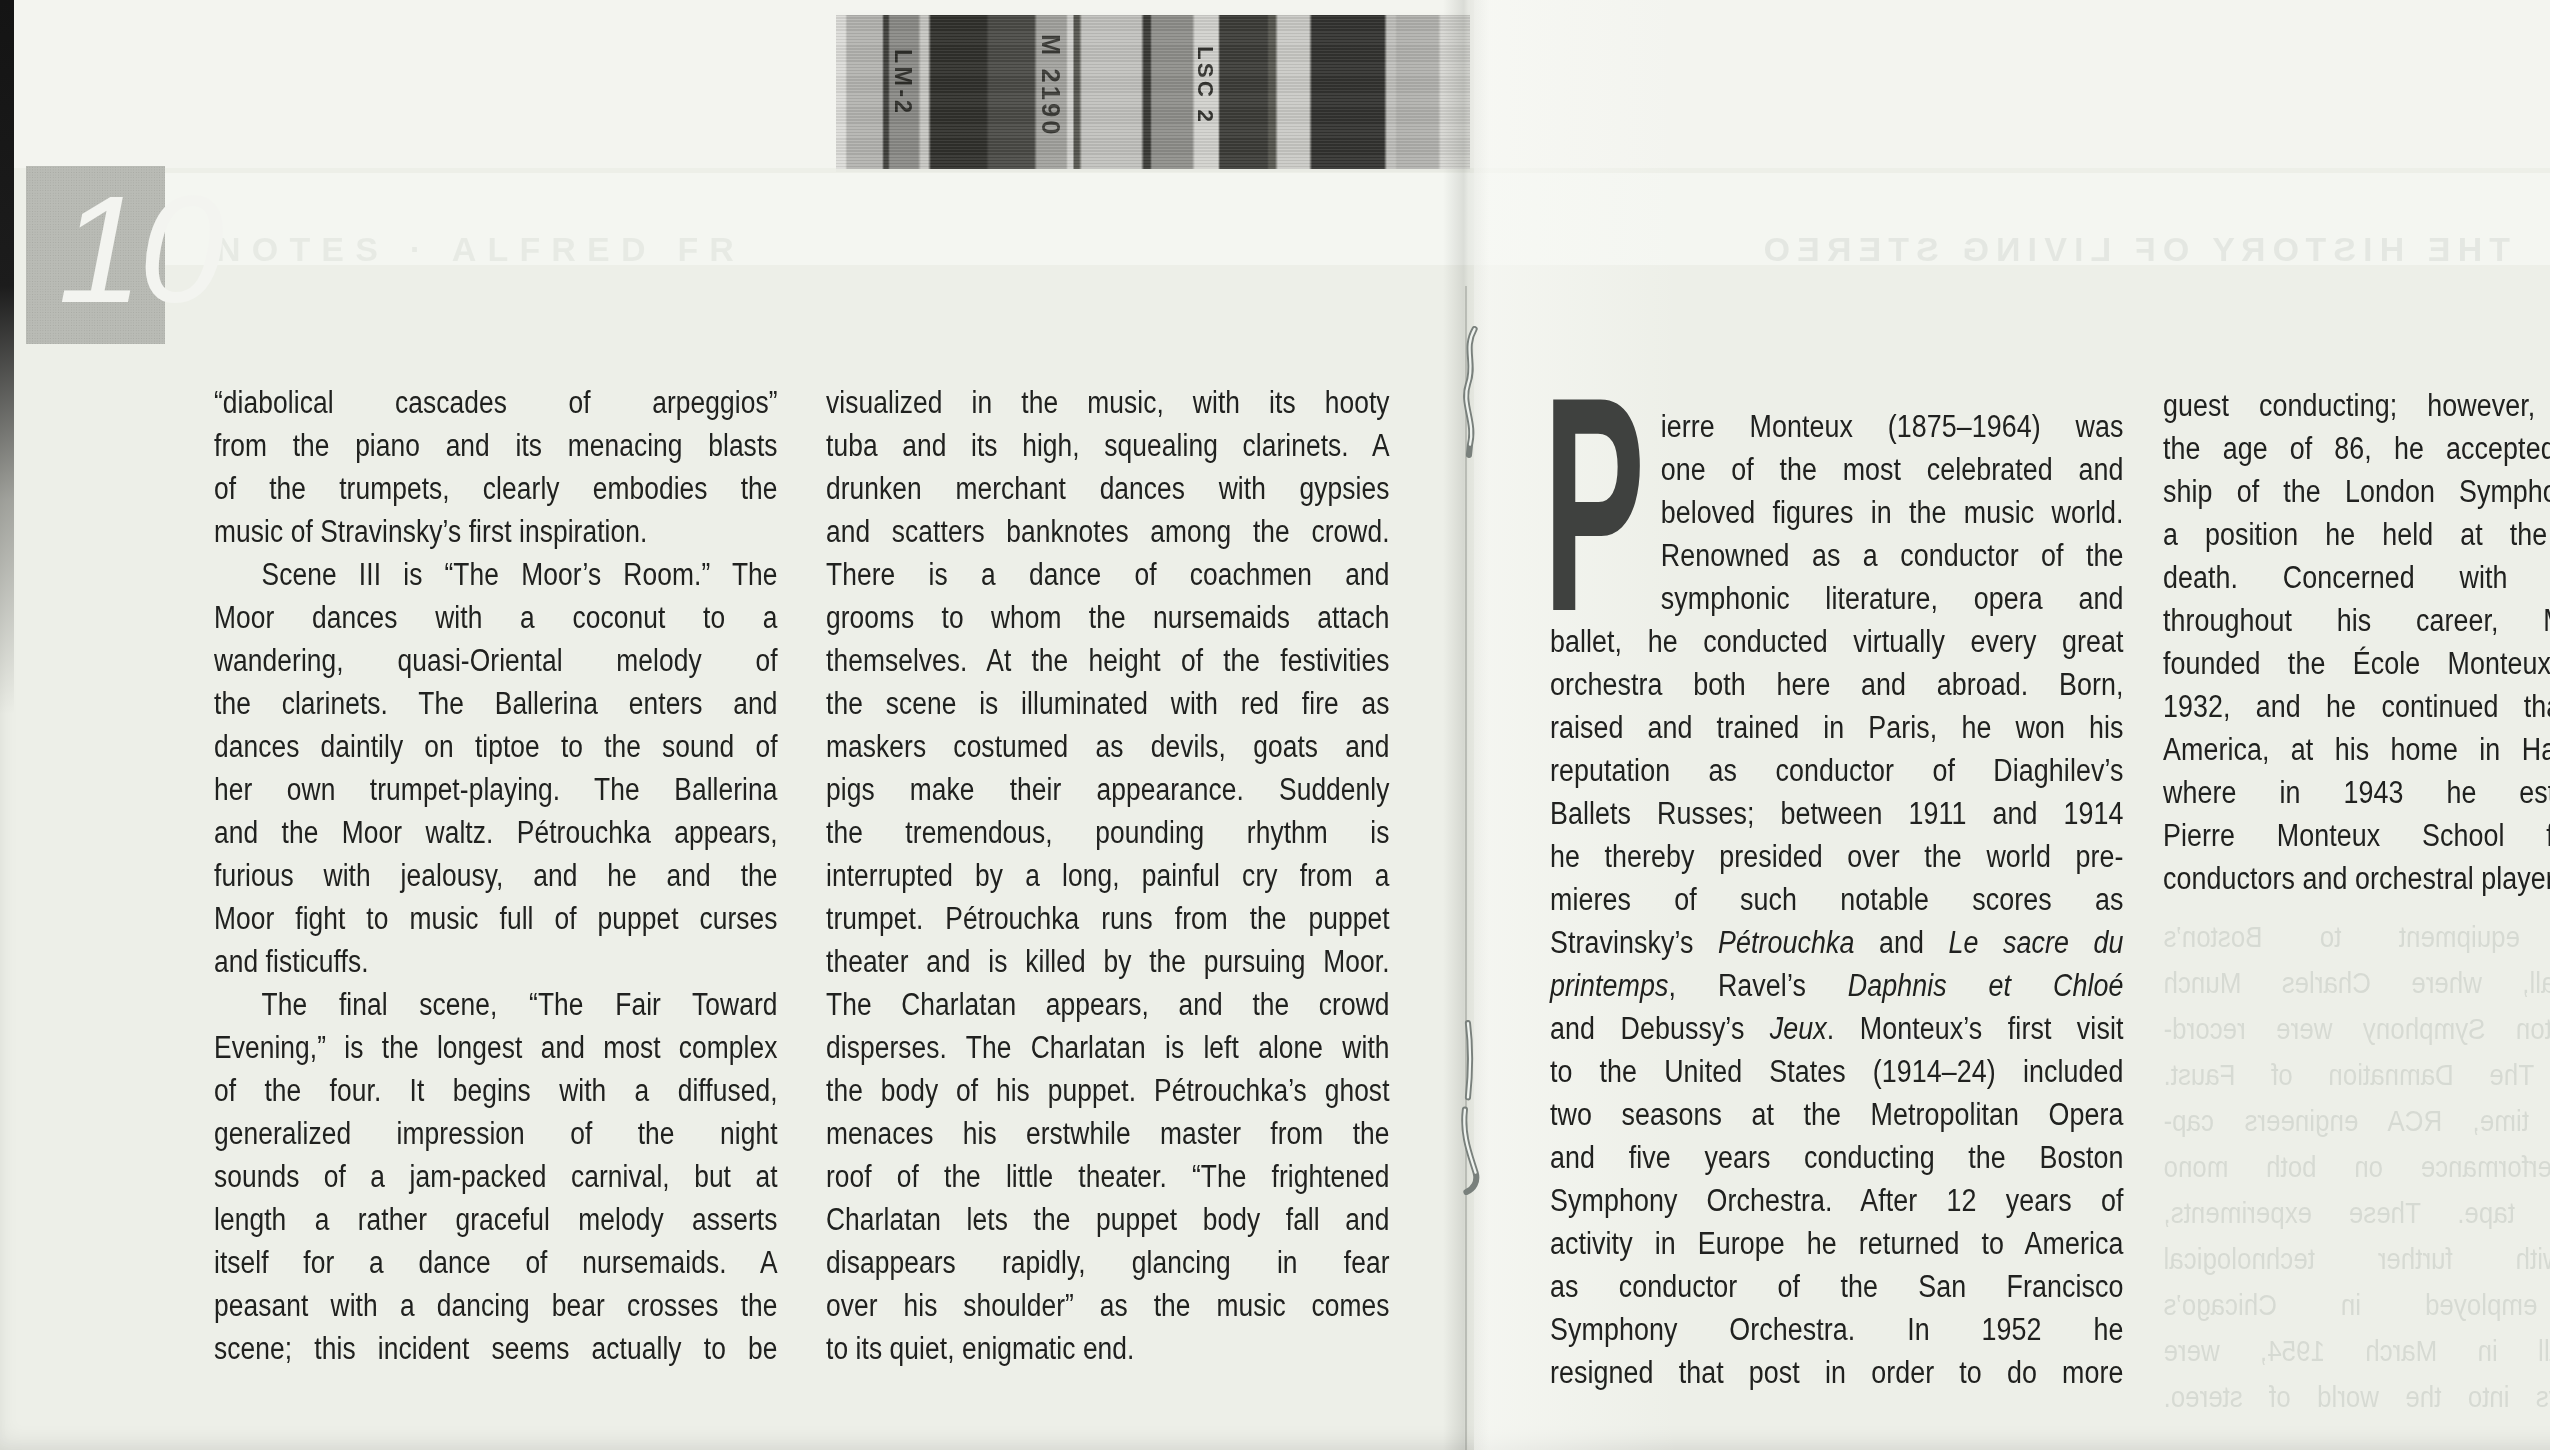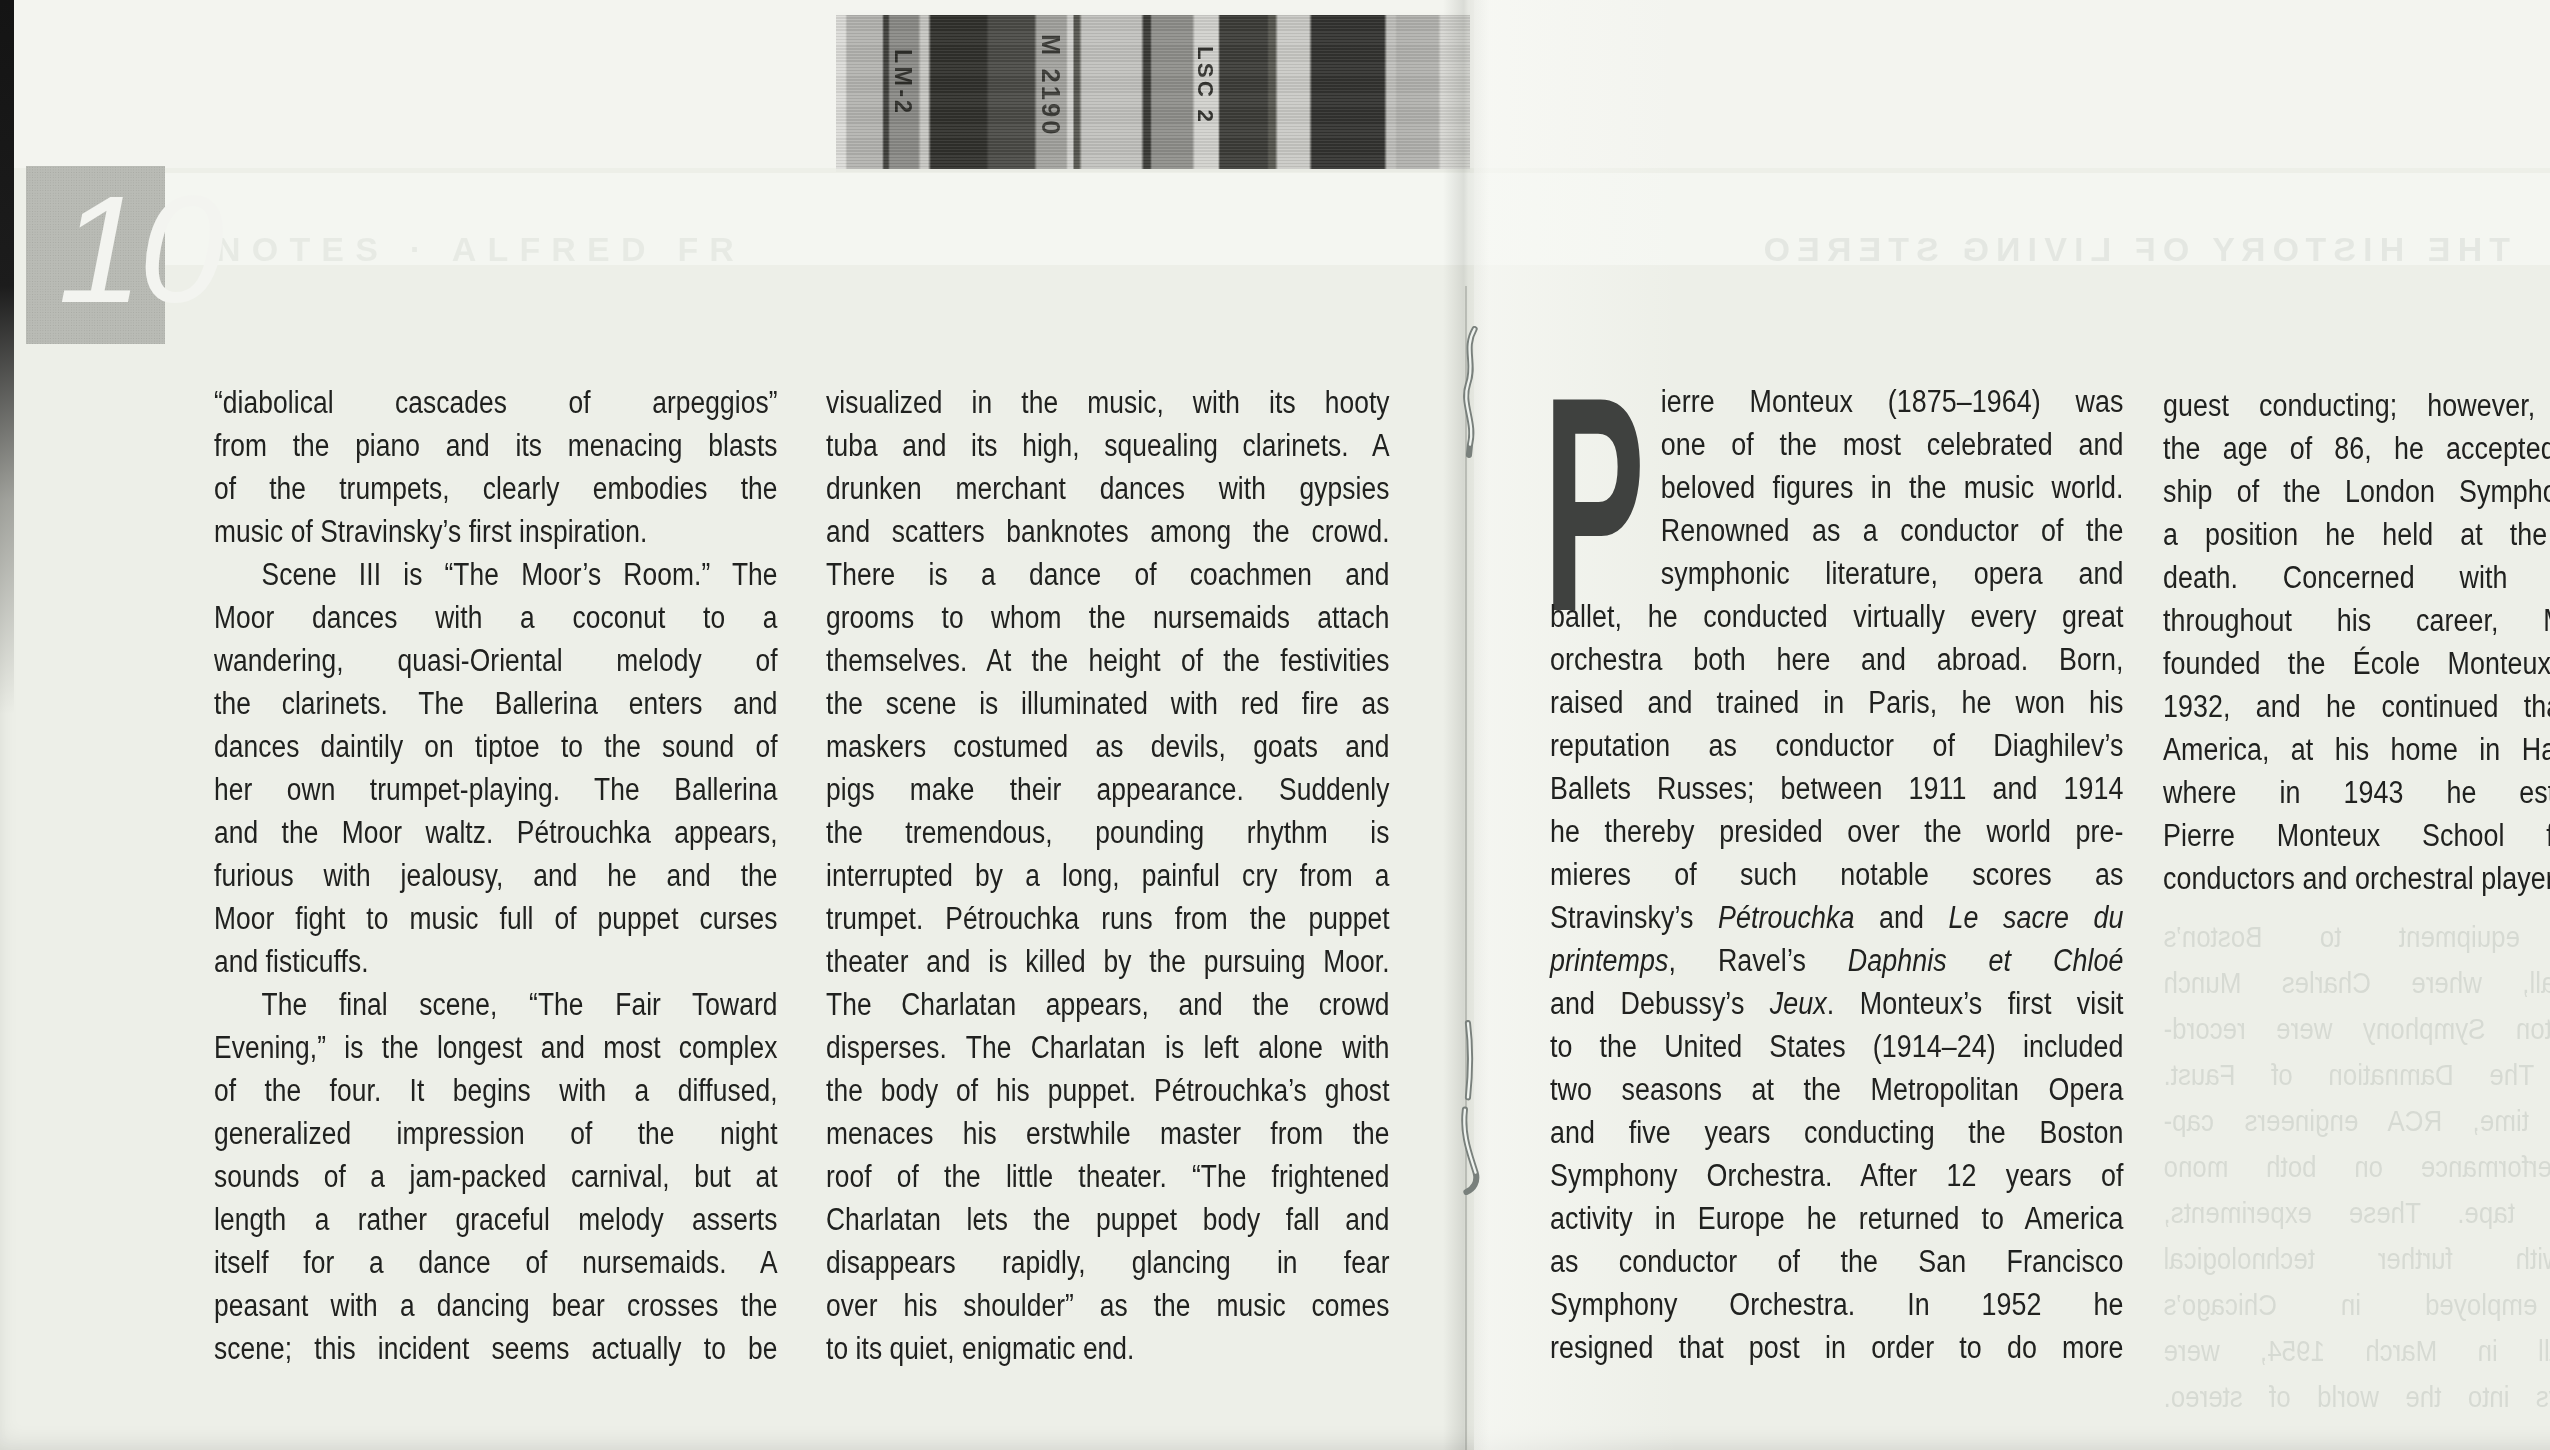--- a/index.html
+++ b/index.html
@@ -175,21 +175,21 @@
         <div class="line">Evening,” is the longest and most complex</div>
         <div class="line">of the four. It begins with a diffused,</div>
         <div class="line">generalized impression of the night</div>
         <div class="line">sounds of a jam-packed carnival, but at</div>
         <div class="line">length a rather graceful melody asserts</div>
         <div class="line">itself for a dance of nursemaids. A</div>
         <div class="line">peasant with a dancing bear crosses the</div>
         <div class="line">scene; this incident seems actually to be</div>
       </div>
   </div>
-  <div class="col" style="left:1550px; top:380px">
+  <div class="col" style="left:1550px; top:405px">
     <div class="col-inner scaleR" id="col3">
         <div class="line dropoff">ierre Monteux (1875–1964) was</div>
         <div class="line dropoff">one of the most celebrated and</div>
         <div class="line dropoff">beloved figures in the music world.</div>
         <div class="line dropoff">Renowned as a conductor of the</div>
         <div class="line dropoff">symphonic literature, opera and</div>
         <div class="line">ballet, he conducted virtually every great</div>
         <div class="line">orchestra both here and abroad. Born,</div>
         <div class="line">raised and trained in Paris, he won his</div>
         <div class="line">reputation as conductor of Diaghilev’s</div>

